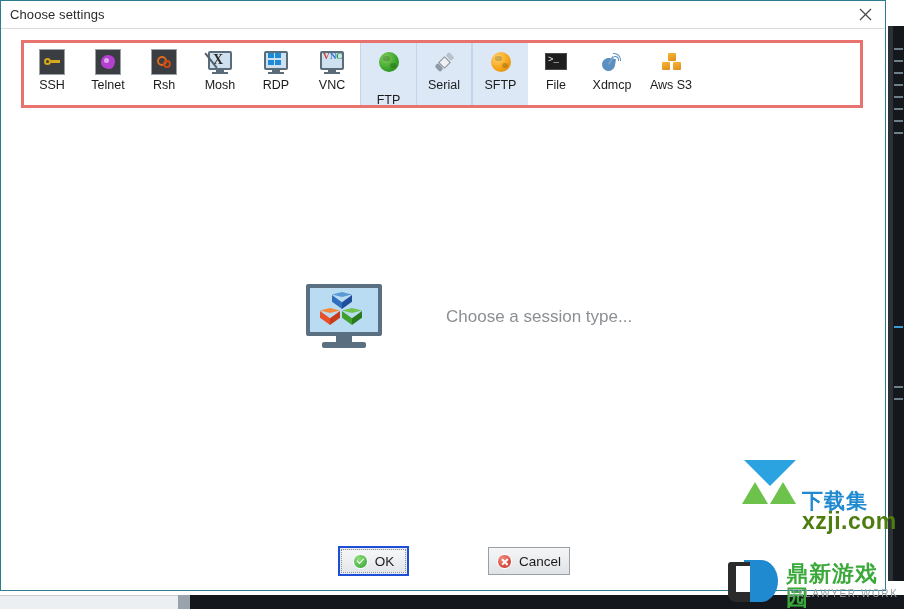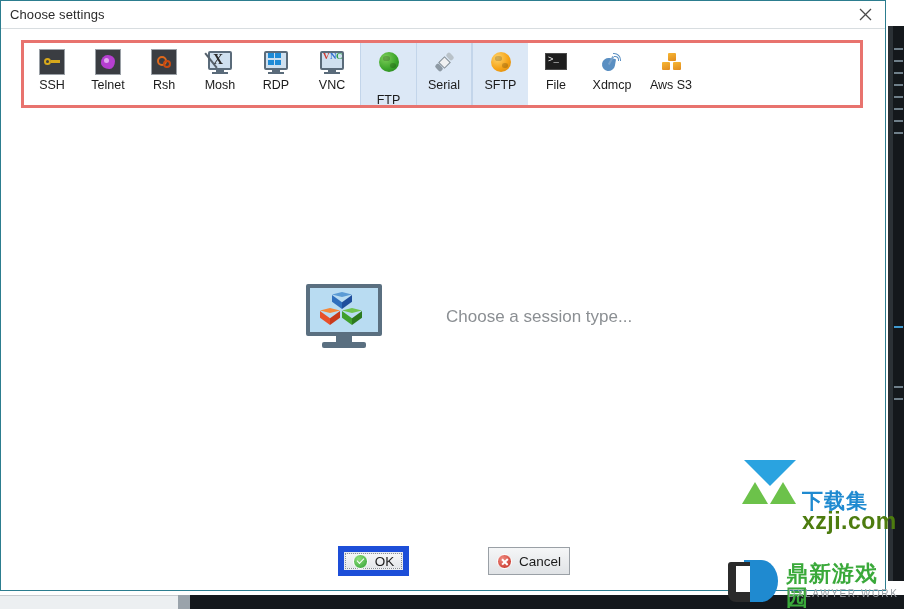--- a/index.html
+++ b/index.html
@@ -176,21 +176,21 @@
   .grn  .top{background:#6fc44f;} .grn  .lt{background:#3fa02c;} .grn  .rt{background:#2c7a1e;}
 
   .placeholder-text{
     margin-left:64px;
     font-size:17px;color:#8b8f93;white-space:nowrap;
   }
 
   
   .btn-ok-wrap{
     position:absolute;left:337px;top:545px;width:71px;height:30px;
-    border:6px solid #1d4ed8;
+    border:2px solid #1d4ed8;
     background:#e9ecef;
     box-sizing:border-box;
     cursor:pointer;
   }
   .btn-ok{
     position:absolute;left:1px;top:1px;right:1px;bottom:1px;
     border:1px dotted #8a8f94;
     background:linear-gradient(180deg,#f5f6f7 0%,#e4e7ea 100%);
     display:flex;align-items:center;justify-content:center;
     box-sizing:border-box;

